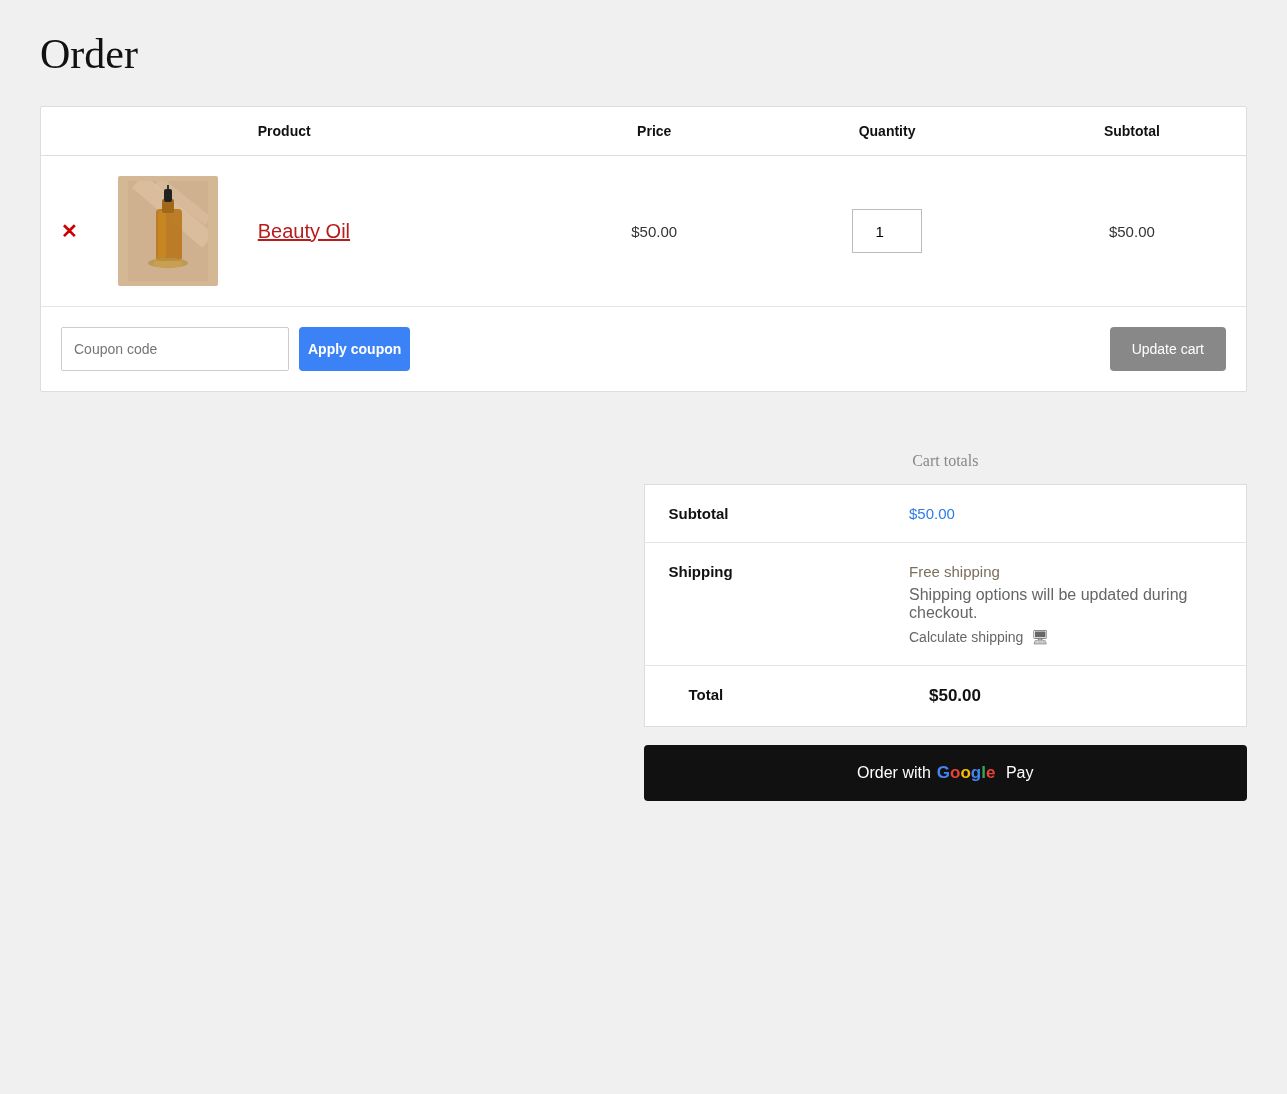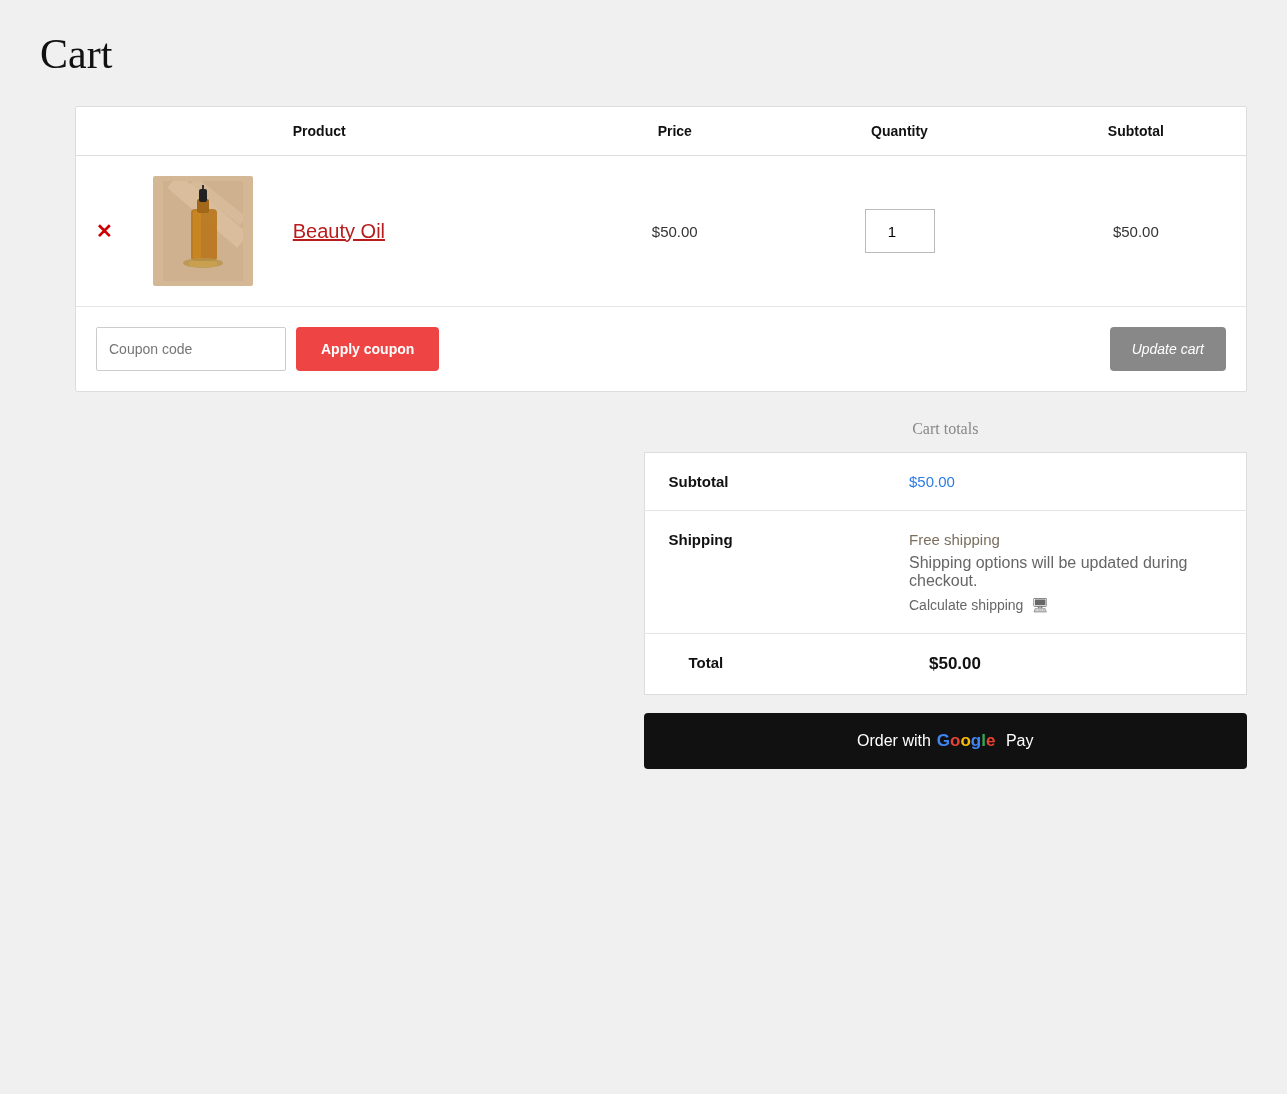--- a/index.html
+++ b/index.html
@@ -15,21 +15,20 @@
       font-weight: 400;
       font-family: Georgia, "Times New Roman", serif;
       margin-bottom: 28px;
       color: #111;
     }
     .cart-table-wrapper {
       background: #fff;
       border: 1px solid #ddd;
       border-radius: 2px;
       margin-bottom: 0;
-      margin-left: 35px;
     }
     .cart-table {
       width: 100%;
       border-collapse: collapse;
     }
     .cart-table thead tr {
       border-bottom: 1px solid #ddd;
     }
     .cart-table th {
       padding: 16px 20px;
@@ -97,64 +96,63 @@
     
     .coupon-row td {
       padding: 20px;
     }
     .coupon-area {
       display: flex;
       align-items: center;
       gap: 10px;
     }
     .coupon-input {
-      width: 190px;
+      width: 228px;
       height: 44px;
       border: 1px solid #ccc;
       padding: 0 12px;
       font-size: 14px;
       outline: none;
       color: #999;
       border-radius: 2px;
     }
     .apply-coupon-btn {
-      background: #ef4444;
+      background: #3b82f6;
       color: #fff;
       border: none;
-      padding: 12px 25px;
+      padding: 12px 9px;
       font-size: 14px;
       font-weight: 600;
       cursor: pointer;
       border-radius: 4px;
       height: 44px;
     }
     .update-cart-btn {
       background: #888;
       color: #fff;
       border: none;
       padding: 12px 22px;
       font-size: 14px;
       font-weight: 500;
       cursor: pointer;
       border-radius: 4px;
       height: 44px;
       float: right;
-      font-style: italic;
     }
     .coupon-row-td {
       vertical-align: middle;
     }
     .update-td {
       text-align: right;
       vertical-align: middle;
     }
 
     
     .cart-totals-section {
-      margin-top: 28px;
+      margin-top: 60px;
       margin-left: 50%;
     }
     .cart-totals-title {
       font-size: 16px;
       color: #888;
       text-align: center;
       margin-bottom: 14px;
       font-family: Georgia, serif;
     }
     .totals-table {
@@ -266,21 +264,21 @@
 
     
     .calc-icon {
       font-size: 14px;
       margin-left: 4px;
     }
   </style>
 </head>
 <body>
 
-<h1 class="page-title">Cart</h1>
+<h1 class="page-title">Order</h1>
 
 <div class="cart-table-wrapper">
   <table class="cart-table">
     <thead>
       <tr>
         <th class="col-remove"></th>
         <th class="col-image"></th>
         <th>Product</th>
         <th class="col-price">Price</th>
         <th class="col-qty">Quantity</th>

